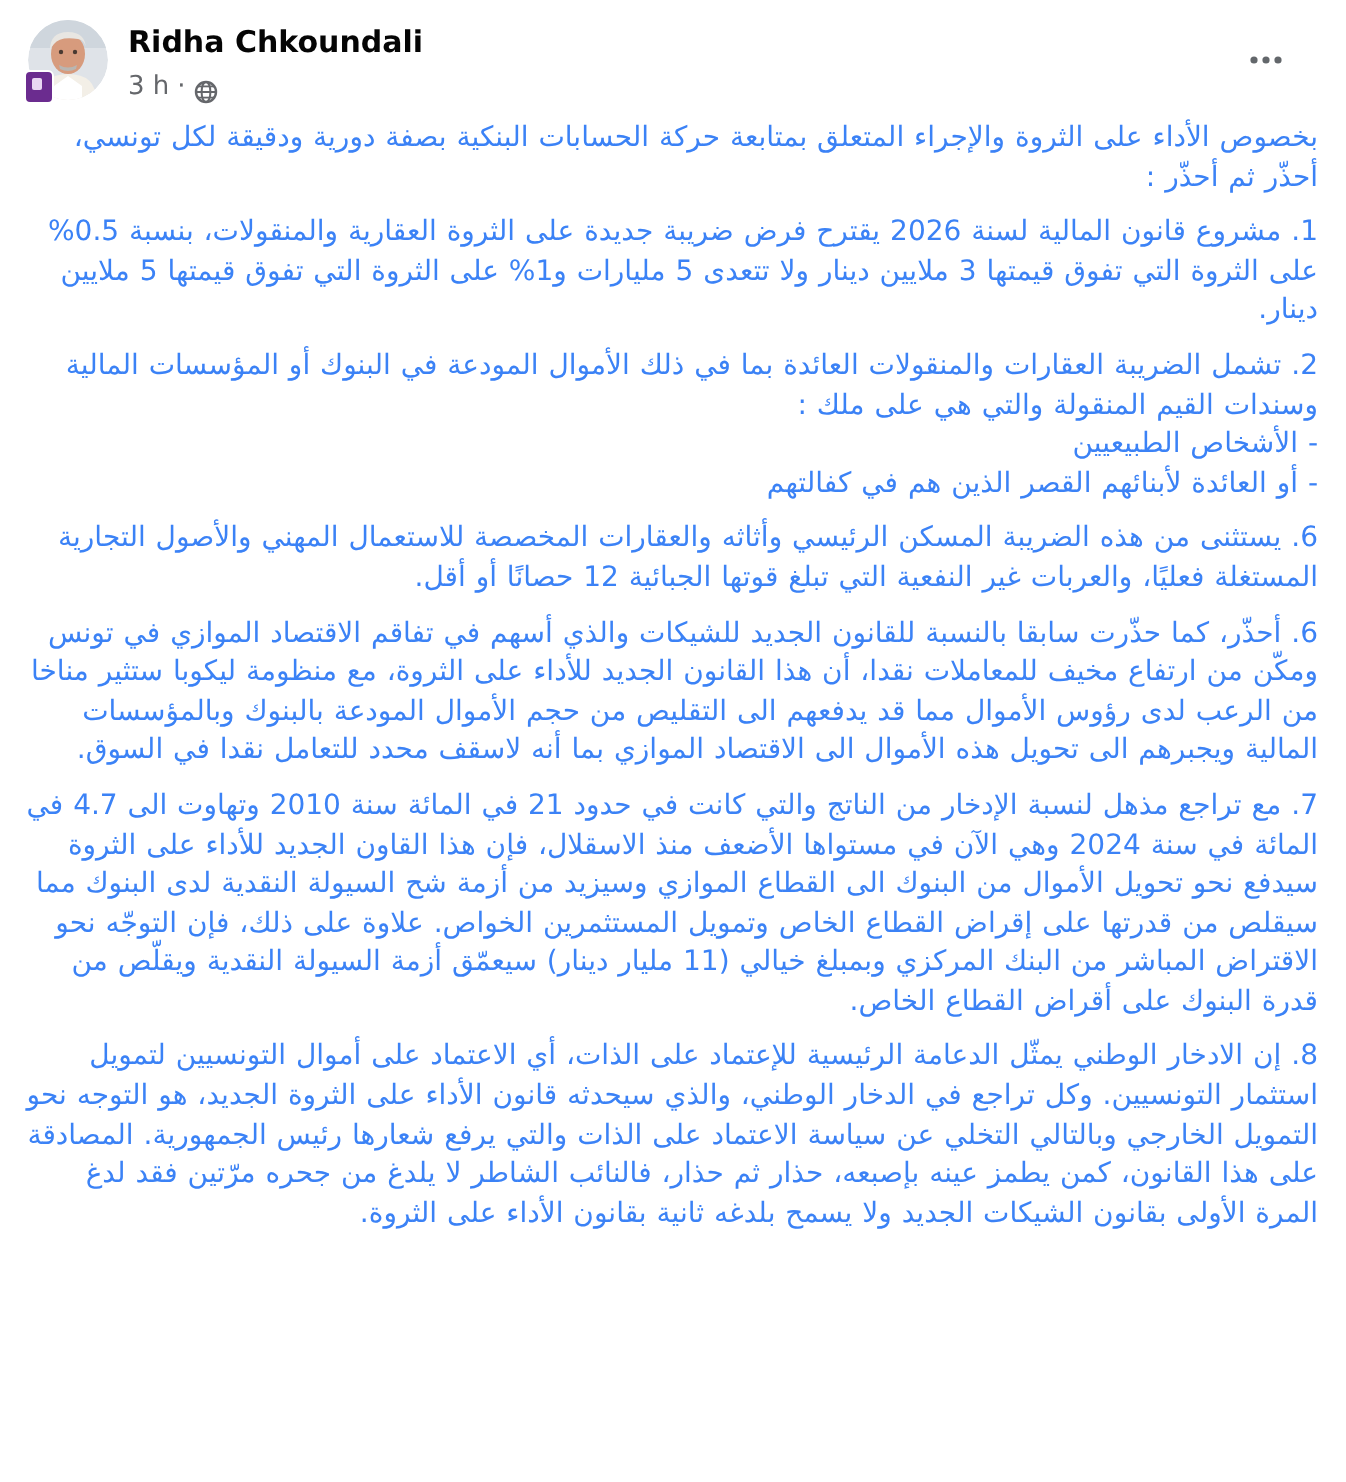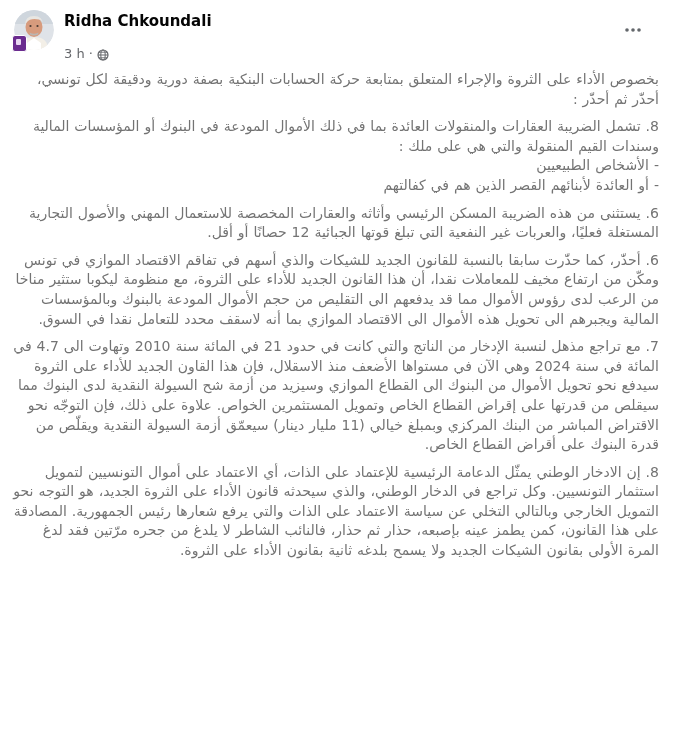--- a/index.html
+++ b/index.html
@@ -62,26 +62,26 @@
   }
   .author {
     font-size: 15px;
     font-weight: bold;
     color: #050505;
     line-height: 19px;
     cursor: pointer;
   }
   .meta {
     display: flex;
-    align-items: center;
+    align-items: flex-end;
     gap: 4px;
     color: #65676b;
     font-size: 13px;
     line-height: 17px;
-    margin-top: 14px;
+    margin-top: 4px;
   }
   .meta .sep { color: #65676b; }
   .globe { display: inline-block; width: 12px; height: 12px; }
   .more-btn {
     position: absolute;
     right: 24px;
     top: 14px;
     width: 32px;
     height: 32px;
     border-radius: 50%;
@@ -89,21 +89,21 @@
     align-items: center;
     justify-content: center;
     cursor: pointer;
   }
   .post-body {
     direction: rtl;
     text-align: right;
     padding: 6px 14px 10px 12px;
     font-size: 14px;
     line-height: 1.4;
-    color: #737373;
+    color: #3b82f6;
   }
   .para {
     margin: 0 0 8px 0;
     white-space: pre-wrap;
     word-spacing: 0.5px;
   }
   .para:last-child { margin-bottom: 0; }
 </style>
 </head>
 <body>
@@ -149,21 +149,22 @@
         <circle cx="4" cy="10" r="1.8" fill="#63676b"></circle>
         <circle cx="10" cy="10" r="1.8" fill="#63676b"></circle>
         <circle cx="16" cy="10" r="1.8" fill="#63676b"></circle>
       </svg>
     </div>
 
   </div>
 
   <div class="post-body" dir="rtl">
     <p class="para">بخصوص الأداء على الثروة والإجراء المتعلق بمتابعة حركة الحسابات البنكية بصفة دورية ودقيقة لكل تونسي، أحذّر ثم أحذّر :</p>
-    <p class="para">8. تشمل الضريبة العقارات والمنقولات العائدة بما في ذلك الأموال المودعة في البنوك أو المؤسسات المالية وسندات القيم المنقولة والتي هي على ملك :
+    <p class="para">1. مشروع قانون المالية لسنة 2026 يقترح فرض ضريبة جديدة على الثروة العقارية والمنقولات، بنسبة 0.5% على الثروة التي تفوق قيمتها 3 ملايين دينار ولا تتعدى 5 مليارات و1% على الثروة التي تفوق قيمتها 5 ملايين دينار.</p>
+    <p class="para">2. تشمل الضريبة العقارات والمنقولات العائدة بما في ذلك الأموال المودعة في البنوك أو المؤسسات المالية وسندات القيم المنقولة والتي هي على ملك :
 - الأشخاص الطبيعيين
 - أو العائدة لأبنائهم القصر الذين هم في كفالتهم</p>
     <p class="para">6. يستثنى من هذه الضريبة المسكن الرئيسي وأثاثه والعقارات المخصصة للاستعمال المهني والأصول التجارية المستغلة فعليًا، والعربات غير النفعية التي تبلغ قوتها الجبائية 12 حصانًا أو أقل.</p>
     <p class="para">6. أحذّر، كما حذّرت سابقا بالنسبة للقانون الجديد للشيكات والذي أسهم في تفاقم الاقتصاد الموازي في تونس ومكّن من ارتفاع مخيف للمعاملات نقدا، أن هذا القانون الجديد للأداء على الثروة، مع منظومة ليكوبا ستثير مناخا من الرعب لدى رؤوس الأموال مما قد يدفعهم الى التقليص من حجم الأموال المودعة بالبنوك وبالمؤسسات المالية ويجبرهم الى تحويل هذه الأموال الى الاقتصاد الموازي بما أنه لاسقف محدد للتعامل نقدا في السوق.</p>
     <p class="para">7. مع تراجع مذهل لنسبة الإدخار من الناتج والتي كانت في حدود 21 في المائة سنة 2010 وتهاوت الى 4.7 في المائة في سنة 2024 وهي الآن في مستواها الأضعف منذ الاسقلال، فإن هذا القاون الجديد للأداء على الثروة سيدفع نحو تحويل الأموال من البنوك الى القطاع الموازي وسيزيد من أزمة شح السيولة النقدية لدى البنوك مما سيقلص من قدرتها على إقراض القطاع الخاص وتمويل المستثمرين الخواص. علاوة على ذلك، فإن التوجّه نحو الاقتراض المباشر من البنك المركزي وبمبلغ خيالي (11 مليار دينار) سيعمّق أزمة السيولة النقدية ويقلّص من قدرة البنوك على أقراض القطاع الخاص.</p>
     <p class="para">8. إن الادخار الوطني يمثّل الدعامة الرئيسية للإعتماد على الذات، أي الاعتماد على أموال التونسيين لتمويل استثمار التونسيين. وكل تراجع في الدخار الوطني، والذي سيحدثه قانون الأداء على الثروة الجديد، هو التوجه نحو التمويل الخارجي وبالتالي التخلي عن سياسة الاعتماد على الذات والتي يرفع شعارها رئيس الجمهورية. المصادقة على هذا القانون، كمن يطمز عينه بإصبعه، حذار ثم حذار، فالنائب الشاطر لا يلدغ من جحره مرّتين فقد لدغ المرة الأولى بقانون الشيكات الجديد ولا يسمح بلدغه ثانية بقانون الأداء على الثروة.</p>
   </div>
 
 </div>
 

